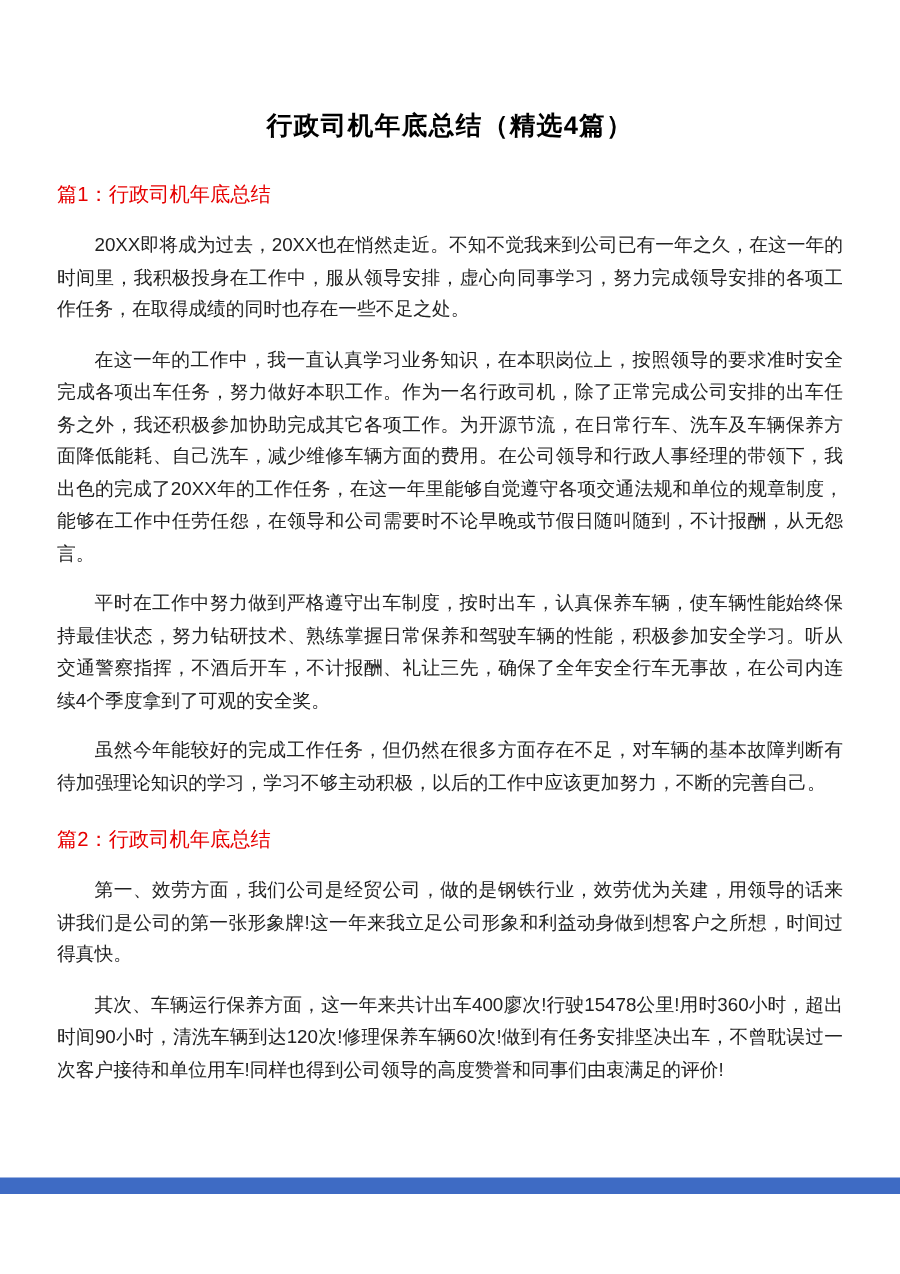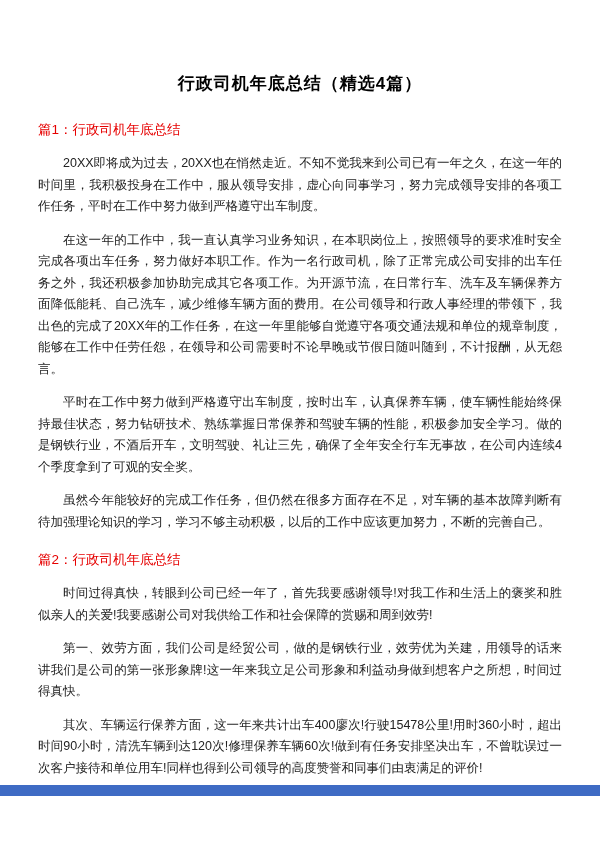--- a/index.html
+++ b/index.html
@@ -54,29 +54,28 @@
 </head>
 <body>
 
 <div class="page">
   <div class="content">
 
     <h1 class="doc-title">行政司机年底总结（精选4篇）</h1>
 
     <section class="section">
       <h2 class="section-heading">篇1：行政司机年底总结</h2>
-      <p class="para">20XX即将成为过去，20XX也在悄然走近。不知不觉我来到公司已有一年之久，在这一年的时间里，我积极投身在工作中，服从领导安排，虚心向同事学习，努力完成领导安排的各项工作任务，平时在工作中努力做到严格遵守出车制度。</p>
+      <p class="para">20XX即将成为过去，20XX也在悄然走近。不知不觉我来到公司已有一年之久，在这一年的时间里，我积极投身在工作中，服从领导安排，虚心向同事学习，努力完成领导安排的各项工作任务，在取得成绩的同时也存在一些不足之处。</p>
       <p class="para">在这一年的工作中，我一直认真学习业务知识，在本职岗位上，按照领导的要求准时安全完成各项出车任务，努力做好本职工作。作为一名行政司机，除了正常完成公司安排的出车任务之外，我还积极参加协助完成其它各项工作。为开源节流，在日常行车、洗车及车辆保养方面降低能耗、自己洗车，减少维修车辆方面的费用。在公司领导和行政人事经理的带领下，我出色的完成了20XX年的工作任务，在这一年里能够自觉遵守各项交通法规和单位的规章制度，能够在工作中任劳任怨，在领导和公司需要时不论早晚或节假日随叫随到，不计报酬，从无怨言。</p>
-      <p class="para">平时在工作中努力做到严格遵守出车制度，按时出车，认真保养车辆，使车辆性能始终保持最佳状态，努力钻研技术、熟练掌握日常保养和驾驶车辆的性能，积极参加安全学习。做的是钢铁行业，不酒后开车，文明驾驶、礼让三先，确保了全年安全行车无事故，在公司内连续4个季度拿到了可观的安全奖。</p>
+      <p class="para">平时在工作中努力做到严格遵守出车制度，按时出车，认真保养车辆，使车辆性能始终保持最佳状态，努力钻研技术、熟练掌握日常保养和驾驶车辆的性能，积极参加安全学习。听从交通警察指挥，不酒后开车，不计报酬、礼让三先，确保了全年安全行车无事故，在公司内连续4个季度拿到了可观的安全奖。</p>
       <p class="para">虽然今年能较好的完成工作任务，但仍然在很多方面存在不足，对车辆的基本故障判断有待加强理论知识的学习，学习不够主动积极，以后的工作中应该更加努力，不断的完善自己。</p>
     </section>
 
     <section class="section">
       <h2 class="section-heading">篇2：行政司机年底总结</h2>
-      <p class="para">时间过得真快，转眼到公司已经一年了，首先我要感谢领导!对我工作和生活上的褒奖和胜似亲人的关爱!我要感谢公司对我供给工作和社会保障的赏赐和周到效劳!</p>
       <p class="para">第一、效劳方面，我们公司是经贸公司，做的是钢铁行业，效劳优为关建，用领导的话来讲我们是公司的第一张形象牌!这一年来我立足公司形象和利益动身做到想客户之所想，时间过得真快。</p>
       <p class="para">其次、车辆运行保养方面，这一年来共计出车400廖次!行驶15478公里!用时360小时，超出时间90小时，清洗车辆到达120次!修理保养车辆60次!做到有任务安排坚决出车，不曾耽误过一次客户接待和单位用车!同样也得到公司领导的高度赞誉和同事们由衷满足的评价!</p>
     </section>
 
   </div>
 
   <div class="footer-bar"></div>
 </div>
 
 </body></html>

